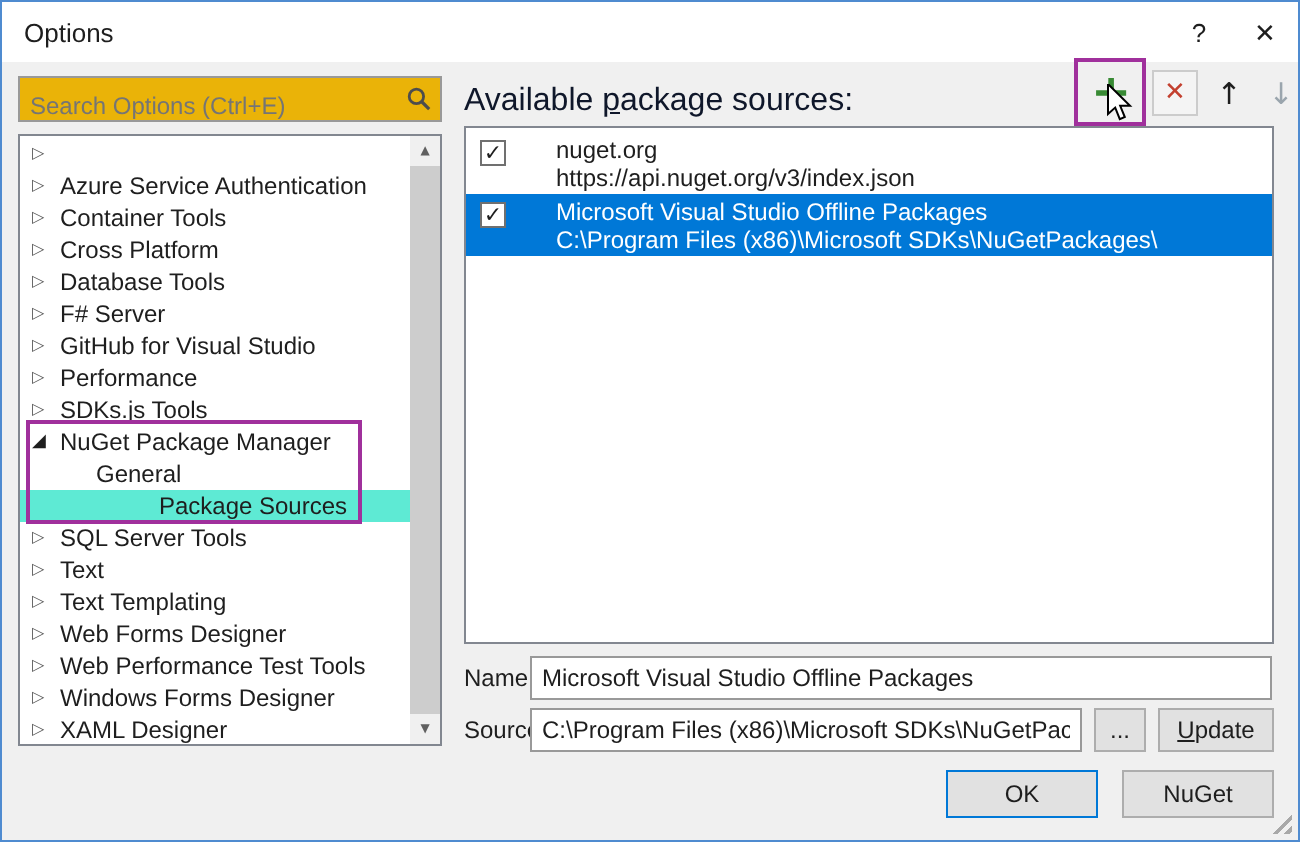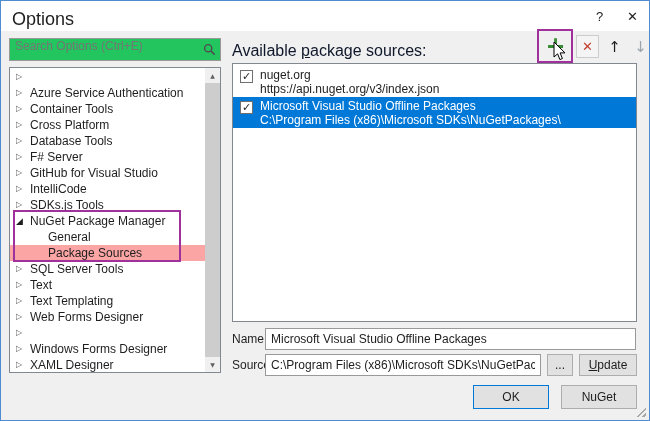--- a/index.html
+++ b/index.html
@@ -4,44 +4,44 @@
 <style>
   * { box-sizing: border-box; margin: 0; padding: 0; }
   html, body { width: 650px; height: 421px; overflow: hidden; }
   body { font-family: "Liberation Sans", sans-serif; background: #f0f0f0; }
 
   .dialog { position: absolute; left: 0; top: 0; width: 650px; height: 421px;
             background: #f0f0f0; border: 1px solid #4f8bd0; }
 
   
   .titlebar { position: absolute; left: 0; top: 0; width: 100%; height: 30px; background: #ffffff; }
-  .title { position: absolute; left: 11px; top: 8px; font-size: 18px; color: #1e1e1e; }
+  .title { position: absolute; left: 11px; top: 8px; font-size: 13px; color: #1e1e1e; }
   .tb-btn { position: absolute; top: 0; width: 33px; height: 30px; display: flex;
             align-items: center; justify-content: center; font-size: 13px; color: #1e1e1e; cursor: default; }
   .tb-help { right: 33px; }
   .tb-close { right: 0; }
 
   
   .search-box { position: absolute; left: 8px; top: 37px; width: 212px; height: 23px;
-                background: #22c55e; border: 1px solid #999; display: flex; align-items: flex-start; }
+                background: #eab308; border: 1px solid #999; display: flex; align-items: flex-end; }
   .search-box input { flex: 1; min-width: 0; border: none; outline: none; padding: 0 5px;
                       font-family: "Liberation Sans", sans-serif; font-size: 12px; color: #444; background: transparent; }
   .search-icon { width: 22px; height: 100%; display: flex; align-items: center; justify-content: center; }
 
   
   .tree { position: absolute; left: 8px; top: 66px; width: 212px; height: 306px;
           background: #fff; border: 1px solid #828790; overflow: hidden; }
   .tree-rows { position: absolute; left: 0; top: 1px; right: 15px; }
   .tree-row { height: 16px; display: flex; align-items: center; font-size: 12px; color: #1e1e1e; white-space: nowrap; }
   .glyph { width: 11px; margin-left: 6px; font-family: "DejaVu Sans", sans-serif;
            font-size: 8px; color: #5a5a5a; line-height: 16px; }
   .glyph.expanded { font-size: 9px; color: #1e1e1e; }
   .lvl1 .glyph { margin-left: 24px; }
   .tree-label { margin-left: 3px; }
-  .tree-row.selected { background: #fca5a5; }
+  .tree-row.selected { background: #5eead4; justify-content: center; }
 
   
   .scrollbar { position: absolute; top: 0; right: 0; width: 15px; height: 100%; background: #f0f0f0; }
   .sb-arrow { position: absolute; left: 0; width: 15px; height: 15px; display: flex; align-items: center;
               justify-content: center; font-family: "DejaVu Sans", sans-serif; font-size: 6px; color: #606060; }
   .sb-arrow.up { top: 0; }
   .sb-arrow.down { bottom: 0; }
   .sb-thumb { position: absolute; left: 0; top: 15px; bottom: 15px; width: 15px; background: #cdcdcd; }
 
   
@@ -61,21 +61,21 @@
   .tool-up     { left: 602px; top: 34px; width: 23px; height: 23px; font-size: 15px; color: #1e1e1e; }
   .tool-down   { left: 628px; top: 34px; width: 23px; height: 23px; font-size: 15px; color: #9aa5ad; }
 
   
   .source-list { position: absolute; left: 231px; top: 62px; width: 405px; height: 259px;
                  background: #fff; border: 1px solid #828790; padding-top: 2px; }
   .src-row { display: flex; align-items: flex-start; height: 31px; padding: 2px 0 0 7px; }
   .checkbox { width: 13px; height: 13px; margin-top: 2px; border: 1px solid #707070; background: #fff;
               font-family: "DejaVu Sans", sans-serif; font-size: 11px; line-height: 11px;
               text-align: center; color: #1e1e1e; flex: 0 0 auto; }
-  .src-text { margin-left: 7px; overflow: hidden; }
+  .src-text { margin-left: 25px; overflow: hidden; }
   .src-name, .src-url { font-size: 12px; line-height: 14px; color: #1e1e1e; white-space: nowrap; }
   .src-row.selected { background: #0078d7; }
   .src-row.selected .src-name, .src-row.selected .src-url { color: #ffffff; }
 
   
   .field-label { position: absolute; font-size: 12px; color: #1e1e1e; }
   .name-label   { left: 231px; top: 331px; }
   .source-label { left: 231px; top: 357px; }
   .text-field { position: absolute; height: 22px; background: #fff; border: 1px solid #999;
                 font-family: "Liberation Sans", sans-serif; font-size: 12px; color: #1e1e1e; padding: 0 5px; outline: none; }
@@ -142,21 +142,21 @@
         <div class="tree-row lvl0">
           <span class="glyph collapsed">▷</span>
           <span class="tree-label">F# Server</span>
         </div>
         <div class="tree-row lvl0">
           <span class="glyph collapsed">▷</span>
           <span class="tree-label">GitHub for Visual Studio</span>
         </div>
         <div class="tree-row lvl0">
           <span class="glyph collapsed">▷</span>
-          <span class="tree-label">IntelliCode</span>
+          <span class="tree-label">Performance</span>
         </div>
         <div class="tree-row lvl0">
           <span class="glyph collapsed">▷</span>
           <span class="tree-label">SDKs.js Tools</span>
         </div>
         <div class="tree-row lvl0">
           <span class="glyph expanded">◢</span>
           <span class="tree-label">NuGet Package Manager</span>
         </div>
         <div class="tree-row lvl1">
@@ -178,20 +178,21 @@
         <div class="tree-row lvl0">
           <span class="glyph collapsed">▷</span>
           <span class="tree-label">Text Templating</span>
         </div>
         <div class="tree-row lvl0">
           <span class="glyph collapsed">▷</span>
           <span class="tree-label">Web Forms Designer</span>
         </div>
         <div class="tree-row lvl0">
           <span class="glyph collapsed">▷</span>
+          <span class="tree-label">Web Performance Test Tools</span>
         </div>
         <div class="tree-row lvl0">
           <span class="glyph collapsed">▷</span>
           <span class="tree-label">Windows Forms Designer</span>
         </div>
         <div class="tree-row lvl0">
           <span class="glyph collapsed">▷</span>
           <span class="tree-label">XAML Designer</span>
         </div>
       </div>

